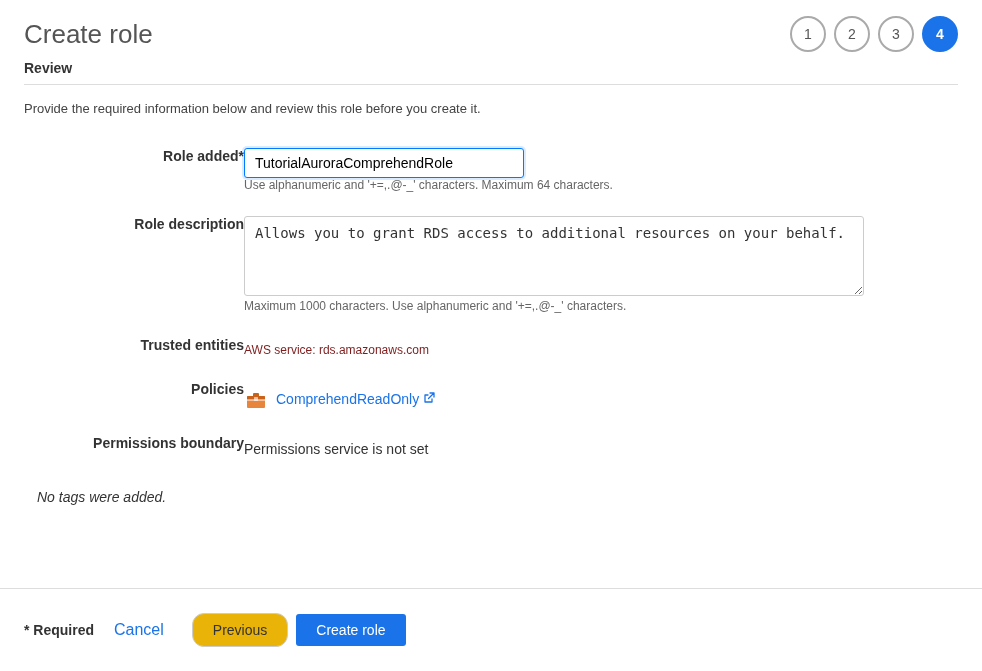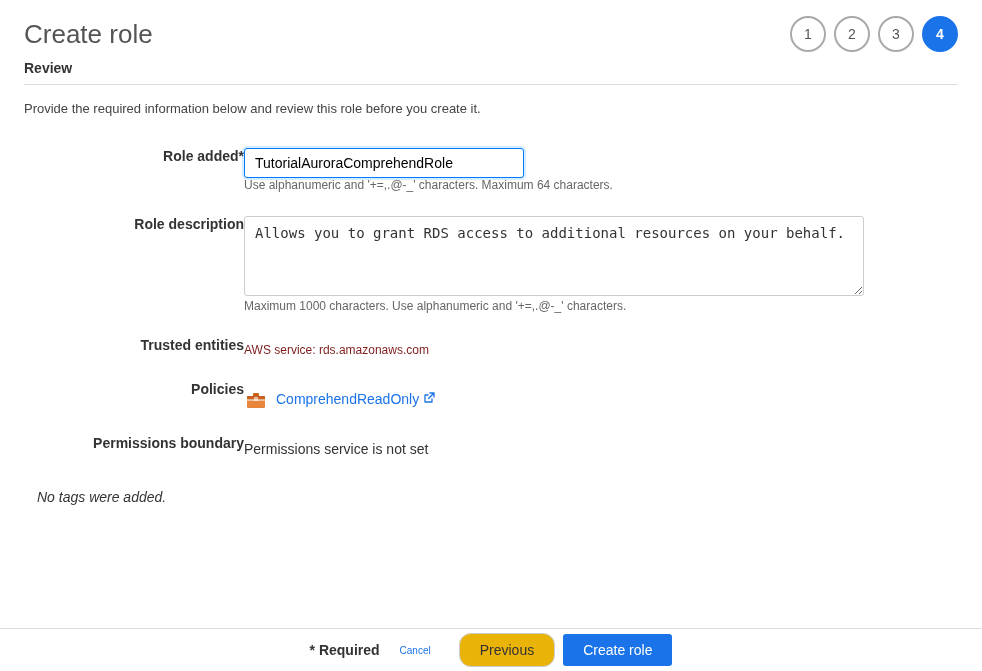--- a/index.html
+++ b/index.html
@@ -175,22 +175,22 @@
       font-size: 14px;
       color: #333;
       font-style: italic;
       padding: 16px 0 8px 0;
       margin-left: 13px;
     }
 
     .footer {
       display: flex;
       align-items: center;
-      justify-content: center;
-      padding: 4px 24px;
+      justify-content: flex-start;
+      padding: 24px 24px;
       border-top: 1px solid #ddd;
       background: #fff;
       margin-top: auto;
     }
 
     .required-note {
       font-size: 14px;
       font-weight: bold;
       color: #333;
     }
@@ -199,21 +199,21 @@
       display: flex;
       gap: 8px;
       align-items: center;
     }
 
     .btn-cancel {
       padding: 8px 20px;
       border: none;
       background: none;
       color: #1a73e8;
-      font-size: 10px;
+      font-size: 16px;
       cursor: pointer;
       border-radius: 3px;
     }
 
     .btn-previous {
       padding: 8px 20px;
       border: 1px solid #ccc;
       background: #eab308;
       color: #333;
       font-size: 14px;

